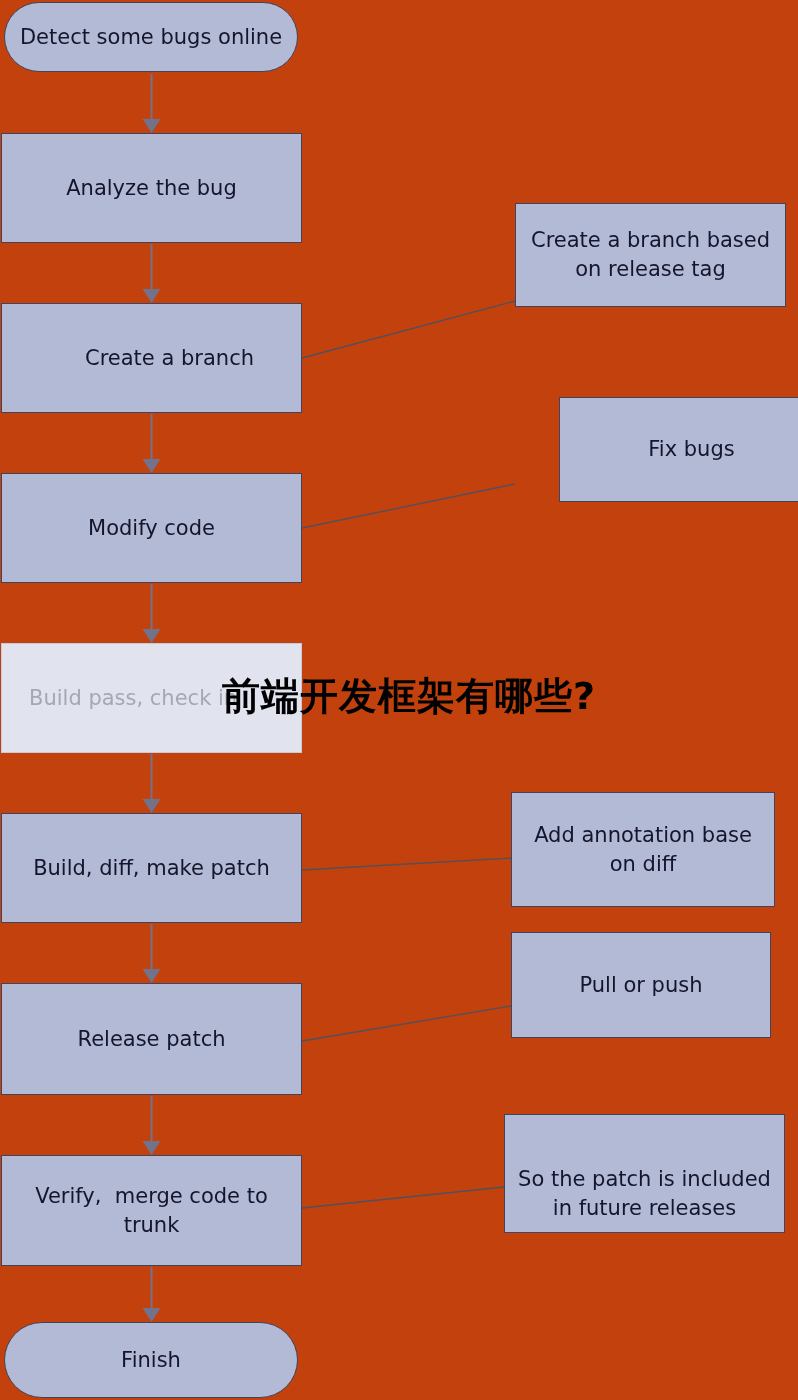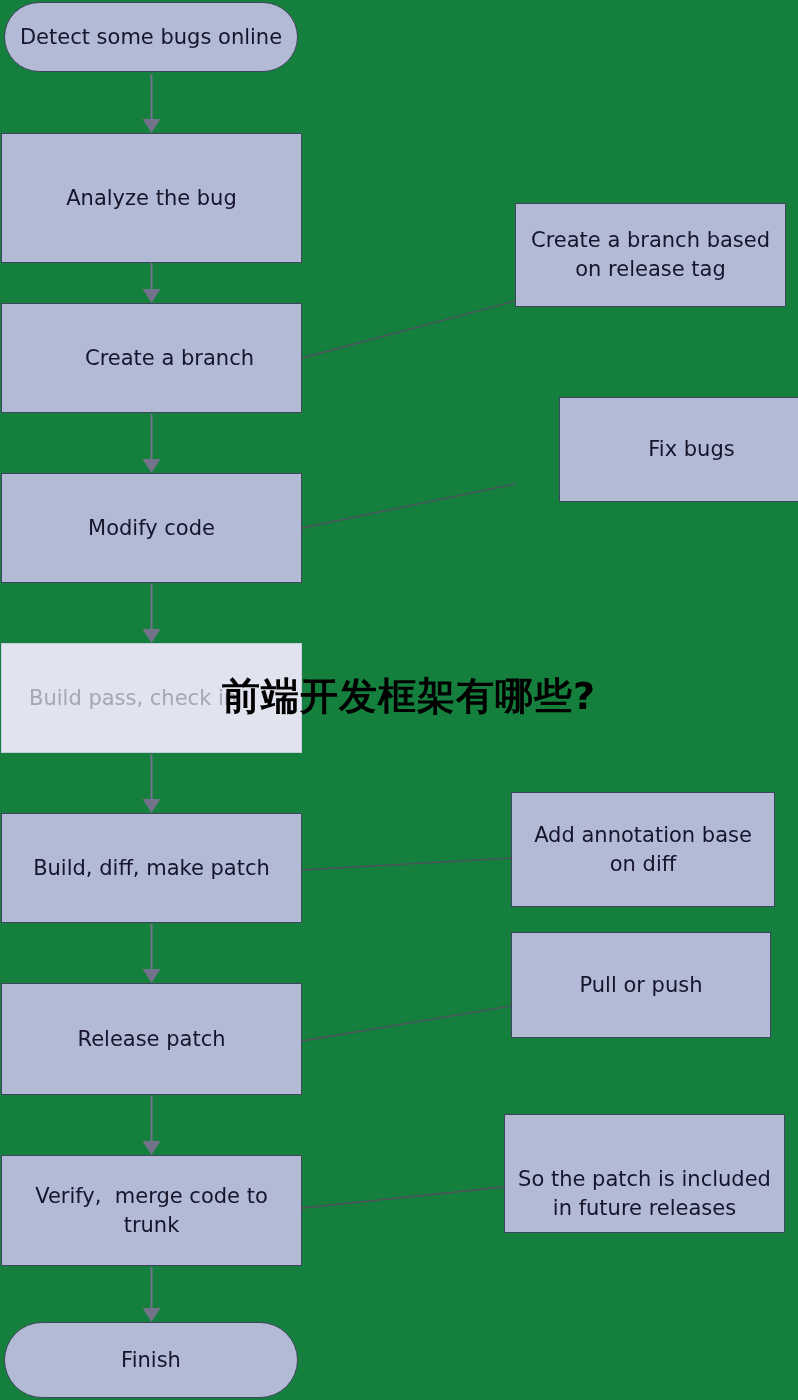--- a/index.html
+++ b/index.html
@@ -1,17 +1,17 @@
 <!DOCTYPE html>
 <html><head>
 <meta charset="utf-8">
 <style>
   html,body{margin:0;padding:0;background:#ffffff;}
   .stage{
-    position:relative;width:798px;height:1400px;background:#15803d;
+    position:relative;width:798px;height:1400px;background:#c2410c;
     overflow:hidden;font-family:"DejaVu Sans","Liberation Sans",sans-serif;
   }
   .wires{position:absolute;left:0;top:0;width:798px;height:1400px;}
   .node{
     position:absolute;box-sizing:border-box;
     background:#b2bad6;border:1px solid #42435f;
     display:flex;align-items:center;justify-content:center;
     color:#15152b;font-size:21px;line-height:1.38;text-align:center;
   }
   .node .lbl{display:block;}
@@ -62,21 +62,21 @@
       <line x1="302" y1="870" x2="511" y2="858"></line>
       <line x1="302" y1="1041" x2="511" y2="1006"></line>
       <line x1="302" y1="1208" x2="504" y2="1187"></line>
     </g>
   </svg>
 
   <div class="node pill" style="left:4px;top:2px;width:294px;height:70px;">
     <span class="lbl">Detect some bugs online</span>
   </div>
 
-  <div class="node" style="left:1px;top:133px;width:301px;height:130px;">
+  <div class="node" style="left:1px;top:133px;width:301px;height:110px;">
     <span class="lbl">Analyze the bug</span>
   </div>
 
   <div class="node" style="left:1px;top:303px;width:301px;height:110px;padding-left:36px;">
     <span class="lbl">Create a branch</span>
   </div>
 
   <div class="node" style="left:1px;top:473px;width:301px;height:110px;">
     <span class="lbl">Modify code</span>
   </div>

